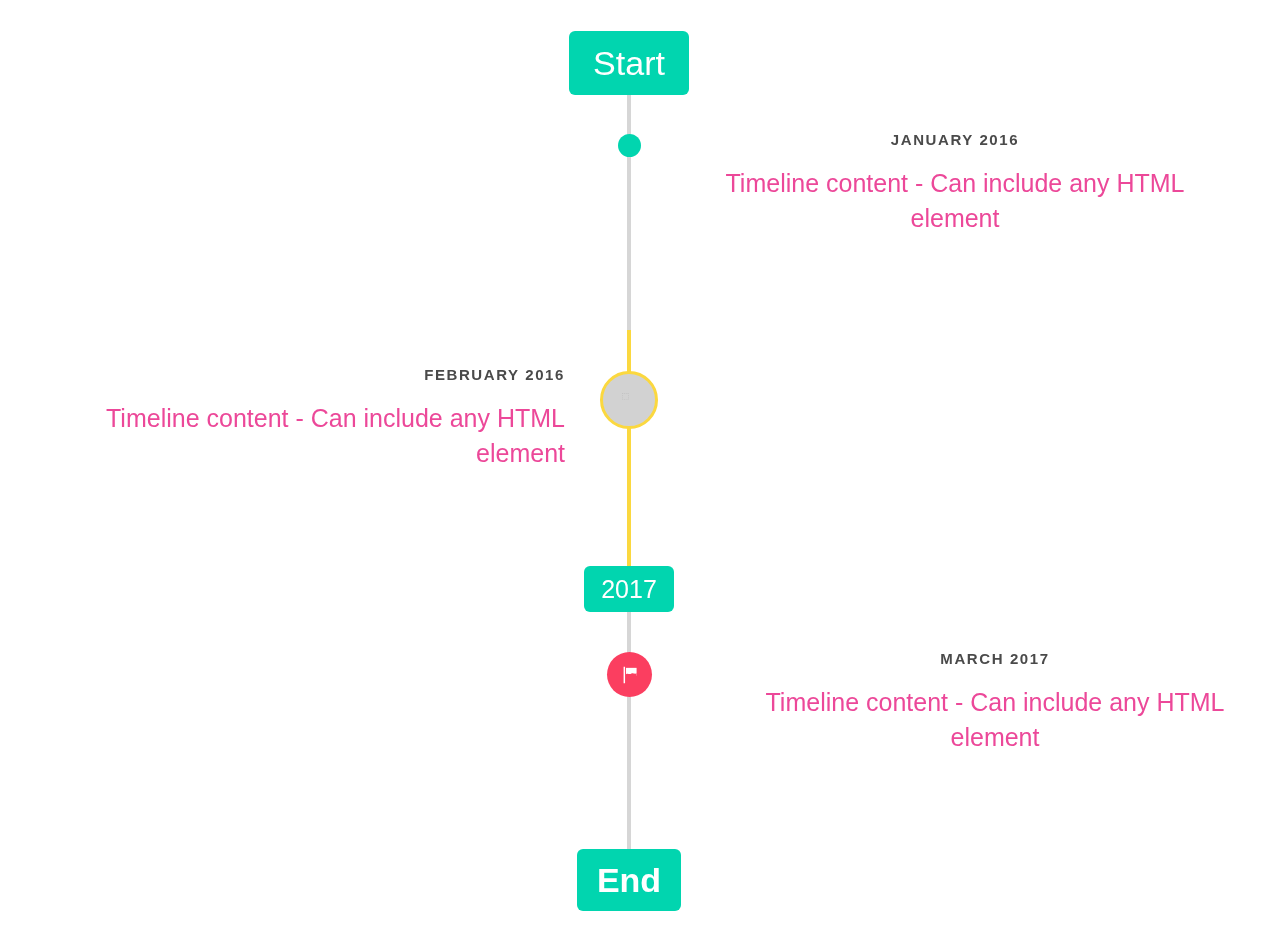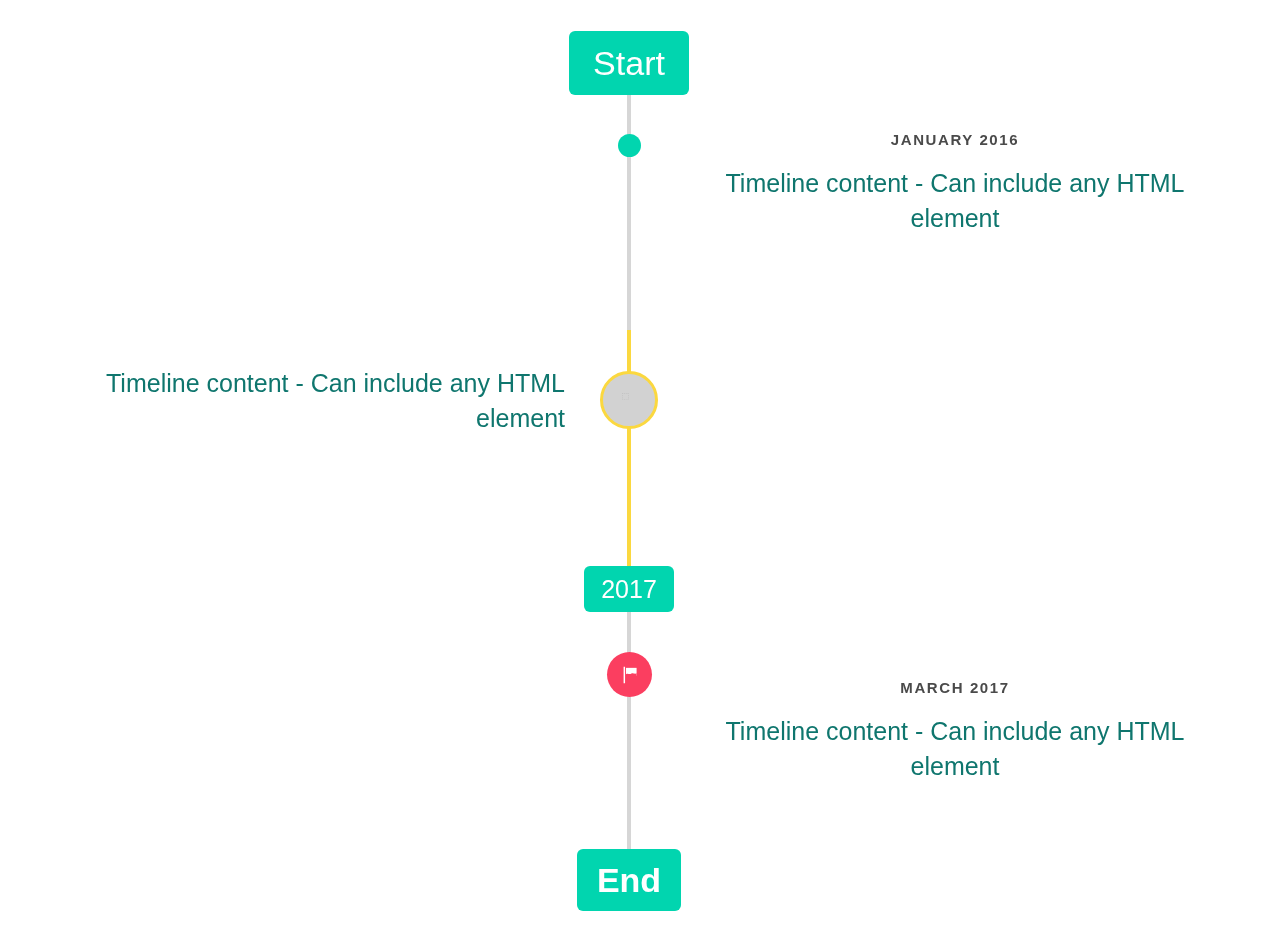--- a/index.html
+++ b/index.html
@@ -118,34 +118,34 @@
   .entry {
     position: absolute;
     width: 524px;
     text-align: center;
   }
   .entry-right { left: 693px; }
   .entry-left  { left: 41px; text-align: right; }
 
   .entry-jan { top: 131px; }
   .entry-feb { top: 366px; }
-  .entry-mar { top: 679px; }
+  .entry-mar { top: 650px; margin-left: 40px; }
 
   .entry-date {
     font-size: 15px;
     font-weight: bold;
     letter-spacing: 1.6px;
     color: #4a4a4a;
     margin: 0 0 18px 0;
     text-transform: uppercase;
   }
   .entry-body {
     font-size: 25px;
     line-height: 1.38;
-    color: #0f766e;
+    color: #ec4899;
     margin: 0;
     font-weight: 400;
   }
 </style>
 </head>
 <body>
 
 <div class="timeline">
 
   <div class="spine spine-top"></div>
@@ -157,20 +157,21 @@
   <div class="marker marker-dot"></div>
   <div class="entry entry-right entry-jan">
     <p class="entry-date">JANUARY 2016</p>
     <p class="entry-body">Timeline content - Can include any HTML element</p>
   </div>
 
   <div class="marker marker-ring">
     <span class="glyph-missing">⬚</span>
   </div>
   <div class="entry entry-left entry-feb">
+    <p class="entry-date">FEBRUARY 2016</p>
     <p class="entry-body">Timeline content - Can include any HTML element</p>
   </div>
 
   <div class="badge badge-year">2017</div>
 
   <div class="marker marker-flag">
     <svg width="22" height="22" viewBox="0 0 24 24" aria-hidden="true">
       <path fill="#ffffff" d="M5 3h1.6v18H5z"></path>
       <path fill="#ffffff" d="M7.6 4.2h11.6v8.6H7.6z"></path>
       <path fill="#fb3e60" d="M7.6 11.2c2-1.6 3.6.6 5.6-.6 2-1.2 4 .6 6 -.4v2.8H7.6z"></path>

